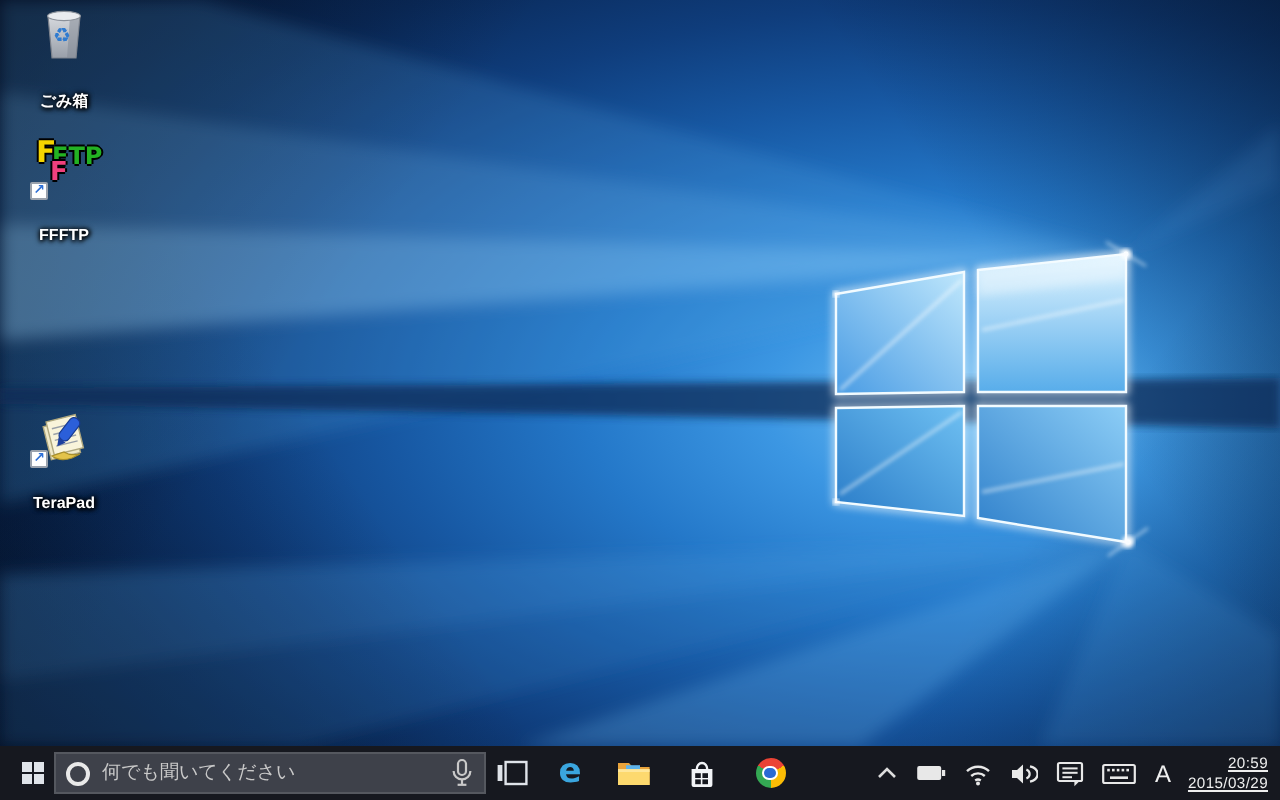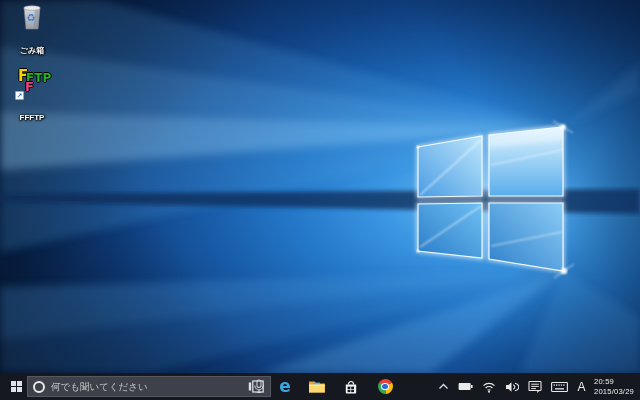--- a/index.html
+++ b/index.html
@@ -39,21 +39,21 @@
   .ff-f1 { left:1px; top:-2px; font-size:15px; color:#f5d400; }
   .ff-ftp { left:9px; top:2px; font-size:12px; color:#23b223; letter-spacing:0; }
   .ff-f2 { left:8px; top:10px; font-size:13px; color:#f0407e; }
 
   
   .taskbar { position:absolute; left:0; top:373px; width:640px; height:27px; background:#16181f; }
   .start-btn { position:absolute; left:0; top:0; width:34px; height:27px; }
   .win-logo { position:absolute; left:11px; top:8px; width:12px; height:12px;
     display:grid; grid-template-columns:5px 5px; grid-template-rows:5px 5px; gap:1.4px; }
   .win-logo i { background:#dfe3e9; }
-  .searchbox { position:absolute; left:27px; top:3px; width:244px; height:21px; background:#3e414a;
+  .searchbox { position:absolute; left:27px; top:3px; width:216px; height:21px; background:#3e414a;
     border:1px solid #55585f; display:flex; align-items:center; }
   .cortana-ring { width:12px; height:12px; border:2px solid #e9e9e9; border-radius:50%;
     margin-left:5px; flex:none; }
   .searchbox input { flex:1; min-width:0; background:transparent; border:none; outline:none;
     color:#c9c9c9; font-size:9.5px; padding:0 4px 0 6px;
     font-family:"Liberation Sans","DejaVu Sans",sans-serif; }
   .searchbox input::placeholder { color:#c9c9c9; opacity:1; }
   .mic { flex:none; margin-right:5px; }
   .tb-btn { position:absolute; top:0; width:26px; height:27px; display:flex;
     align-items:center; justify-content:center; }
@@ -61,22 +61,22 @@
     font-family:"DejaVu Sans",sans-serif; }
   .chrome-mini { position:relative; width:15px; height:15px; border-radius:50%;
     background:conic-gradient(from -60deg, #ea4335 0 120deg, #fbbc05 120deg 240deg, #34a853 240deg 360deg); }
   .chrome-mini::before { content:""; position:absolute; left:3.6px; top:3.6px; width:7.8px; height:7.8px;
     border-radius:50%; background:#fff; }
   .chrome-mini::after { content:""; position:absolute; left:4.8px; top:4.8px; width:5.4px; height:5.4px;
     border-radius:50%; background:#2a6ad4; }
   .tray { position:absolute; right:0; top:0; height:27px; display:flex; align-items:center; }
   .tray-btn { height:27px; display:flex; align-items:center; justify-content:center; padding:0 4.5px; }
   .ime-a { color:#eee; font-size:12px; font-weight:normal; }
-  .clock { color:#eee; font-size:7.6px; line-height:9.5px;
-    padding:0 6px 0 4px; letter-spacing:.2px; }
+  .clock { text-align:right; color:#eee; font-size:7.6px; line-height:9.5px;
+    padding:0 6px 0 4px; letter-spacing:.2px;text-decoration:underline; }
 </style>
 </head>
 <body>
 
 <div class="screen">
 
   <div class="wallpaper">
     <svg class="hero" width="640" height="373" viewBox="0 0 640 373">
       <defs>
         <filter id="b2">
@@ -179,20 +179,44 @@
     <div class="art">
       <span class="ff-let ff-f1">F</span>
       <span class="ff-let ff-ftp">FTP</span>
       <span class="ff-let ff-f2">F</span>
       <span class="badge">↗</span>
     </div>
     <div class="label">FFFTP</div>
   </div>
 
 
+  <div class="dicon" style="top:203px">
+    <div class="art">
+      <svg width="30" height="30" viewBox="0 0 30 30">
+        <g transform="rotate(-14 15 15)">
+          <rect x="6" y="8" width="15" height="17" fill="#efe9c8" stroke="#b0a87e" stroke-width="0.7"></rect>
+          <rect x="8" y="6" width="15" height="17" fill="#f9f4da" stroke="#b0a87e" stroke-width="0.7"></rect>
+          <g stroke="#9aa0a8" stroke-width="0.7">
+            <line x1="10" y1="10" x2="21" y2="10"></line>
+              <line x1="10" y1="13" x2="21" y2="13"></line>
+            <line x1="10" y1="16" x2="21" y2="16"></line>
+              <line x1="10" y1="19" x2="21" y2="19"></line>
+          </g>
+        </g>
+        <path d="M9 25 q4 3 10 1 l4 -2 q-5 1 -8 -1 Z" fill="#e3c34a" stroke="#a88f2c" stroke-width="0.6"></path>
+        <g transform="rotate(38 19 12)">
+          <rect x="15" y="6" width="5.5" height="13" rx="2.4" fill="#2b5fd9" stroke="#173a92" stroke-width="0.6"></rect>
+          <path d="M16 19 l2.2 4 l2.2 -4 Z" fill="#1d3f9e"></path>
+        </g>
+        </svg><span></span>
+      
+      <span class="badge">↗</span>
+    </div>
+    <div class="label">TeraPad</div>
+  </div>
 
   <div class="taskbar">
 
     <div class="start-btn">
       <div class="win-logo">
         <i></i>
           <i></i>
           <i></i>
           <i></i>
       </div>

